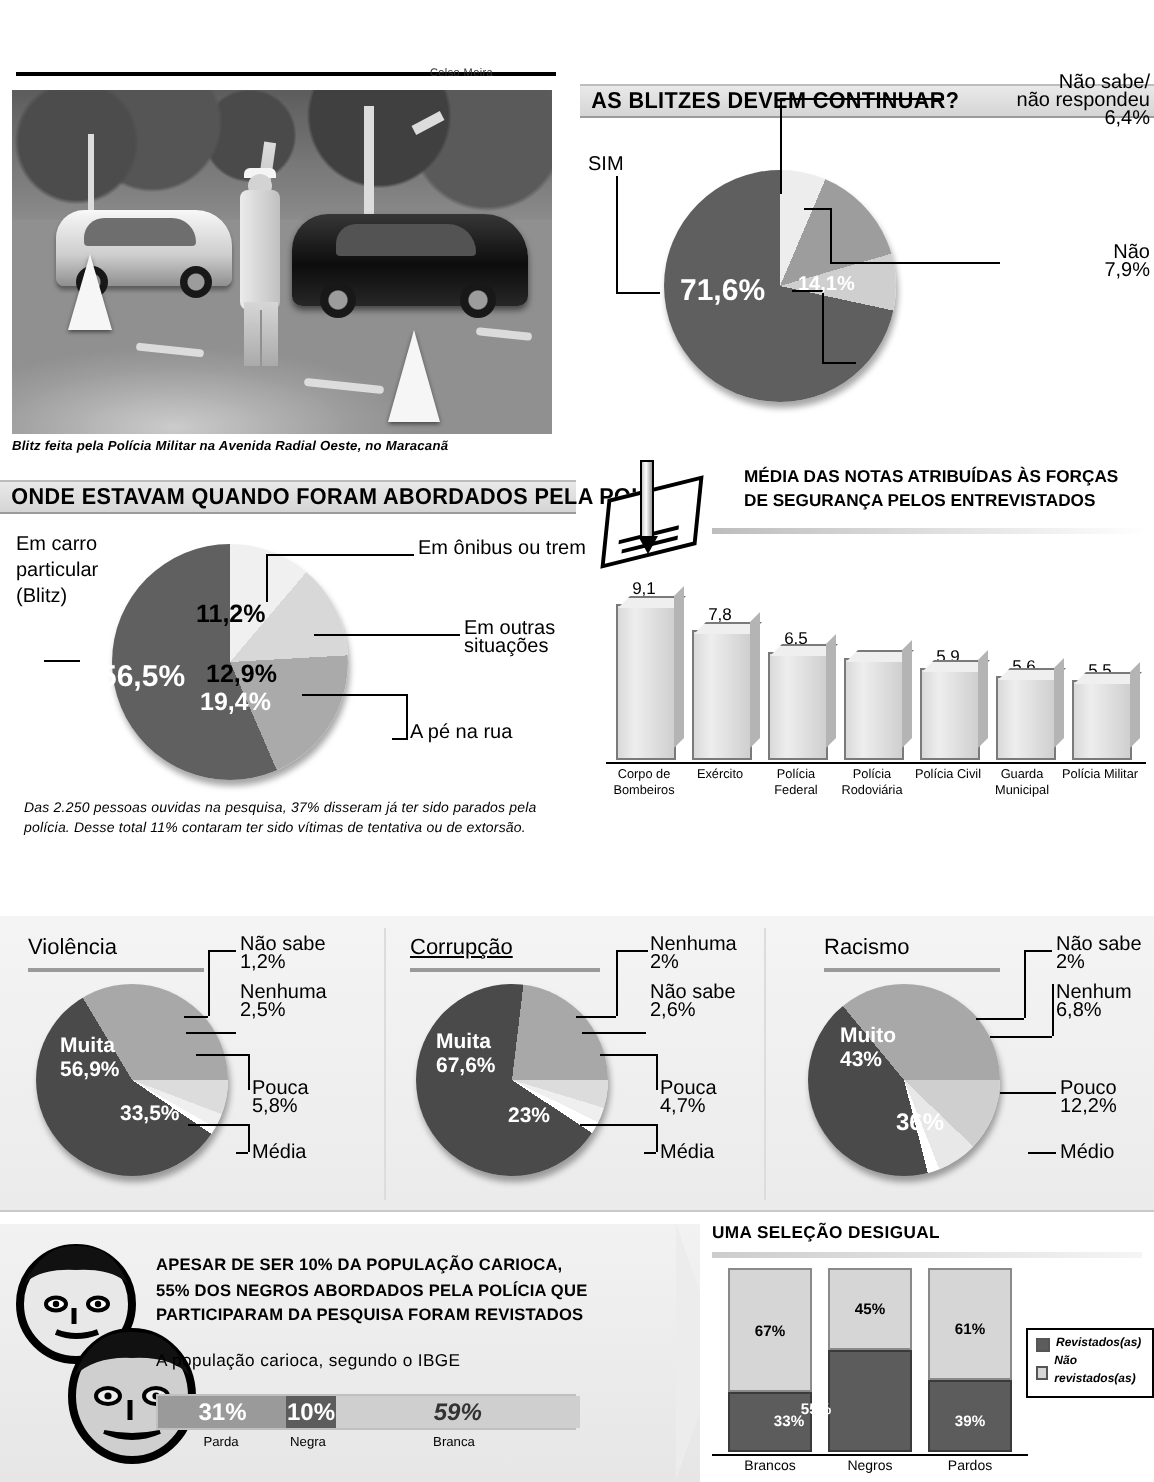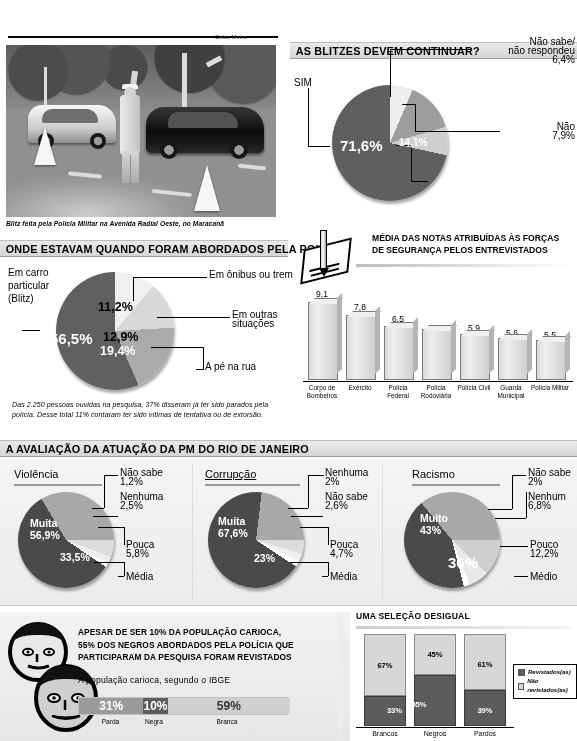--- a/index.html
+++ b/index.html
@@ -343,23 +343,20 @@
   <div class="axis" style="left:303px;top:381px;width:270px;"></div>
 
   <div class="bar-cat" style="left:300px;top:384px;width:44px;">Corpo de Bombeiros</div>
   <div class="bar-cat" style="left:340px;top:384px;width:40px;">Exército</div>
   <div class="bar-cat" style="left:377px;top:384px;width:42px;">Polícia Federal</div>
   <div class="bar-cat" style="left:415px;top:384px;width:42px;">Polícia Rodoviária</div>
   <div class="bar-cat" style="left:454px;top:384px;width:40px;">Polícia Civil</div>
   <div class="bar-cat" style="left:490px;top:384px;width:42px;">Guarda Municipal</div>
   <div class="bar-cat" style="left:529px;top:384px;width:42px;">Polícia Militar</div>
 
-  <div class="sec-bar" style="left:0px;top:440px;width:577px;height:17px;">
-    <span>A AVALIAÇÃO DA ATUAÇÃO DA PM DO RIO DE JANEIRO</span>
-  </div>
 
   <div class="panel3">
     <div class="divider" style="left:192px;"></div>
     <div class="divider" style="left:382px;"></div>
   </div>
 
   <div class="p3-title" style="left:14px;top:468px;">Violência</div>
   <div class="p3-underline" style="left:14px;top:484px;width:88px;"></div>
   <div class="pie pie-shadow" style="left:18px;top:492px;width:96px;height:96px;
        background: conic-gradient(from 90deg,
@@ -447,21 +444,21 @@
        background: conic-gradient(from 90deg,
          #cfcfcf 0 43.92deg,
          #e8e8e8 43.92deg 68.4deg,
          #ffffff 68.4deg 75.6deg,
          #4a4a4a 75.6deg 230.4deg,
          #a8a8a8 230.4deg 360deg);"></div>
   <div class="slice-val" style="left:420px;top:512px;font-size:10.5px;line-height:12px;">
     <div>Muito</div>
     <div>43%</div>
   </div>
-  <div class="slice-val" style="left:448px;top:554px;font-size:15px;">36%</div>
+  <div class="slice-val" style="left:448px;top:554px;font-size:12px;">36%</div>
 
   <div class="lbl" style="left:528px;top:468px;">
     <div>Não sabe</div>
     <div>2%</div>
   </div>
   <div class="lead lead-h" style="left:512px;top:475px;width:14px;"></div>
   <div class="lead lead-v" style="left:512px;top:475px;height:34px;"></div>
   <div class="lead lead-h" style="left:488px;top:509px;width:24px;"></div>
 
   <div class="lbl" style="left:528px;top:492px;">
@@ -507,40 +504,40 @@
       <path d="M20 54 Q34 60 48 54 Q34 57 20 54Z" fill="#7d7d7d" stroke="#000" stroke-width="2"></path>
     </svg>
   </div>
 
   <div class="callout-text">APESAR DE SER 10% DA POPULAÇÃO CARIOCA, 55% DOS NEGROS ABORDADOS PELA POLÍCIA QUE PARTICIPARAM DA PESQUISA FORAM REVISTADOS</div>
   <div class="ibge-text">A população carioca, segundo o IBGE</div>
 
   <div class="stack">
     <div style="flex:0 0 31%;background:#9a9a9a;color:#fff;">31%</div>
     <div style="flex:0 0 10%;background:#5c5c5c;color:#fff;">10%</div>
-    <div style="flex:0 0 59%;background:#cfcfcf;color:#333;">59%</div>
+    <div style="flex:0 0 59%;background:#cfcfcf;color:#333;font-style:italic;">59%</div>
   </div>
   <div class="stack-cat" style="left:78px;width:65px;">Parda</div>
   <div class="stack-cat" style="left:143px;width:22px;">Negra</div>
   <div class="stack-cat" style="left:165px;width:124px;">Branca</div>
 
   <div class="br-panel"></div>
   <div style="position:absolute;left:356px;top:611px;font-size:8.6px;font-weight:bold;letter-spacing:.2px;">UMA SELEÇÃO DESIGUAL</div>
   <div style="position:absolute;left:356px;top:626px;width:215px;height:3px;
               background:linear-gradient(to right,#cccccc,#f5f5f5);"></div>
 
   <div class="gb-top" style="left:364px;top:634px;width:42px;height:62px;"></div>
   <div class="gb-bot" style="left:364px;top:696px;width:42px;height:30px;"></div>
   <div class="gb-val" style="left:364px;top:661px;width:42px;">67%</div>
   <div class="gb-val light" style="left:364px;top:706px;width:61px;">33%</div>
 
   <div class="gb-top" style="left:414px;top:634px;width:42px;height:41px;"></div>
   <div class="gb-bot" style="left:414px;top:675px;width:42px;height:51px;"></div>
   <div class="gb-val" style="left:414px;top:650px;width:42px;">45%</div>
-  <div class="gb-val light" style="left:403px;top:700px;width:32px;">55%</div>
+  <div class="gb-val light" style="left:392px;top:700px;width:32px;">55%</div>
 
   <div class="gb-top" style="left:464px;top:634px;width:42px;height:56px;"></div>
   <div class="gb-bot" style="left:464px;top:690px;width:42px;height:36px;"></div>
   <div class="gb-val" style="left:464px;top:660px;width:42px;">61%</div>
   <div class="gb-val light" style="left:464px;top:706px;width:42px;">39%</div>
 
   <div class="axis" style="left:356px;top:727px;width:158px;"></div>
   <div class="gb-cat" style="left:362px;top:730px;width:46px;">Brancos</div>
   <div class="gb-cat" style="left:412px;top:730px;width:46px;">Negros</div>
   <div class="gb-cat" style="left:462px;top:730px;width:46px;">Pardos</div>

